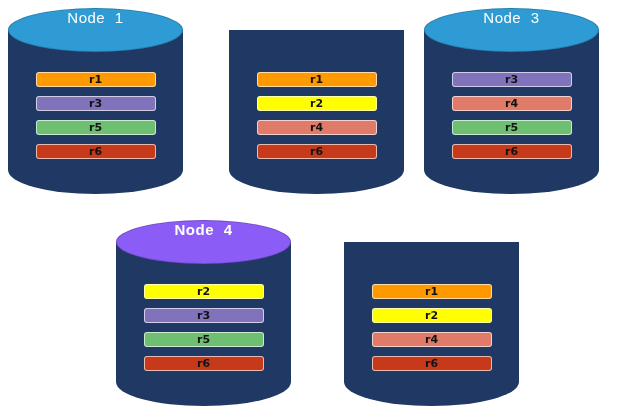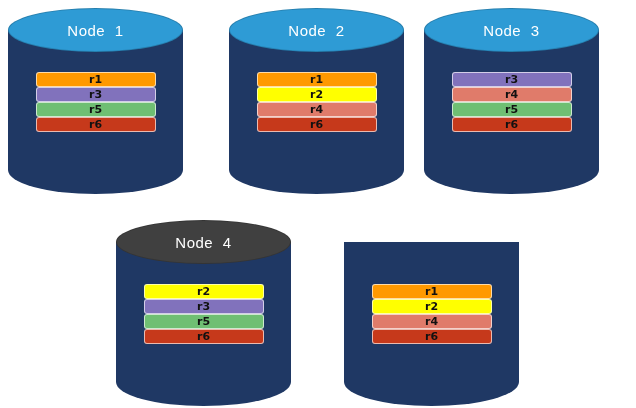--- a/index.html
+++ b/index.html
@@ -33,37 +33,37 @@
     position: absolute;
     left: 0;
     right: 0;
     top: 0;
     height: 44px;
     background: #2E9BD5;
     border-radius: 50%;
     border: 1px solid rgba(0,0,0,0.18);
     box-sizing: border-box;
     display: flex;
-    align-items: center;
     justify-content: center;
   }
   .cyl-label {
     color: #ffffff;
     font-size: 15px;
     word-spacing: 5px;
     letter-spacing: 0.5px;
   }
   .bars {
     position: absolute;
     top: 64px;
     left: 50%;
     transform: translateX(-50%);
     width: 120px;
     display: flex;
     flex-direction: column;
+    gap: 9px;
   }
   .bar {
     height: 15px;
     border-radius: 3px;
     border: 1px solid rgba(255,255,255,0.65);
     box-sizing: border-box;
     display: flex;
     align-items: center;
     justify-content: center;
     font-size: 11px;
@@ -99,23 +99,20 @@
           <span>r5</span>
         </div>
         <div class="bar" style="background: rgb(198, 57, 27);">
           <span>r6</span>
         </div>
       </div>
   </div>
 
   <div class="cylinder pos-1">
     <div class="cyl-body" style="background: rgb(31, 56, 100);"></div>
-    <div class="cyl-top" style="background: rgb(46, 155, 213);">
-      <span class="cyl-label">Node 2</span>
-    </div>
     <div class="bars">
         <div class="bar" style="background: rgb(255, 153, 0);">
           <span>r1</span>
         </div>
         <div class="bar" style="background: rgb(255, 255, 0);">
           <span>r2</span>
         </div>
         <div class="bar" style="background: rgb(224, 123, 106);">
           <span>r4</span>
         </div>
@@ -141,21 +138,21 @@
           <span>r5</span>
         </div>
         <div class="bar" style="background: rgb(198, 57, 27);">
           <span>r6</span>
         </div>
       </div>
   </div>
 
   <div class="cylinder pos-3">
     <div class="cyl-body" style="background: rgb(31, 56, 100);"></div>
-    <div class="cyl-top" style="background: #404040;">
+    <div class="cyl-top" style="background: #8b5cf6; font-weight: bold;">
       <span class="cyl-label">Node 4</span>
     </div>
     <div class="bars">
         <div class="bar" style="background: rgb(255, 255, 0);">
           <span>r2</span>
         </div>
         <div class="bar" style="background: rgb(129, 114, 188);">
           <span>r3</span>
         </div>
         <div class="bar" style="background: rgb(111, 191, 115);">

